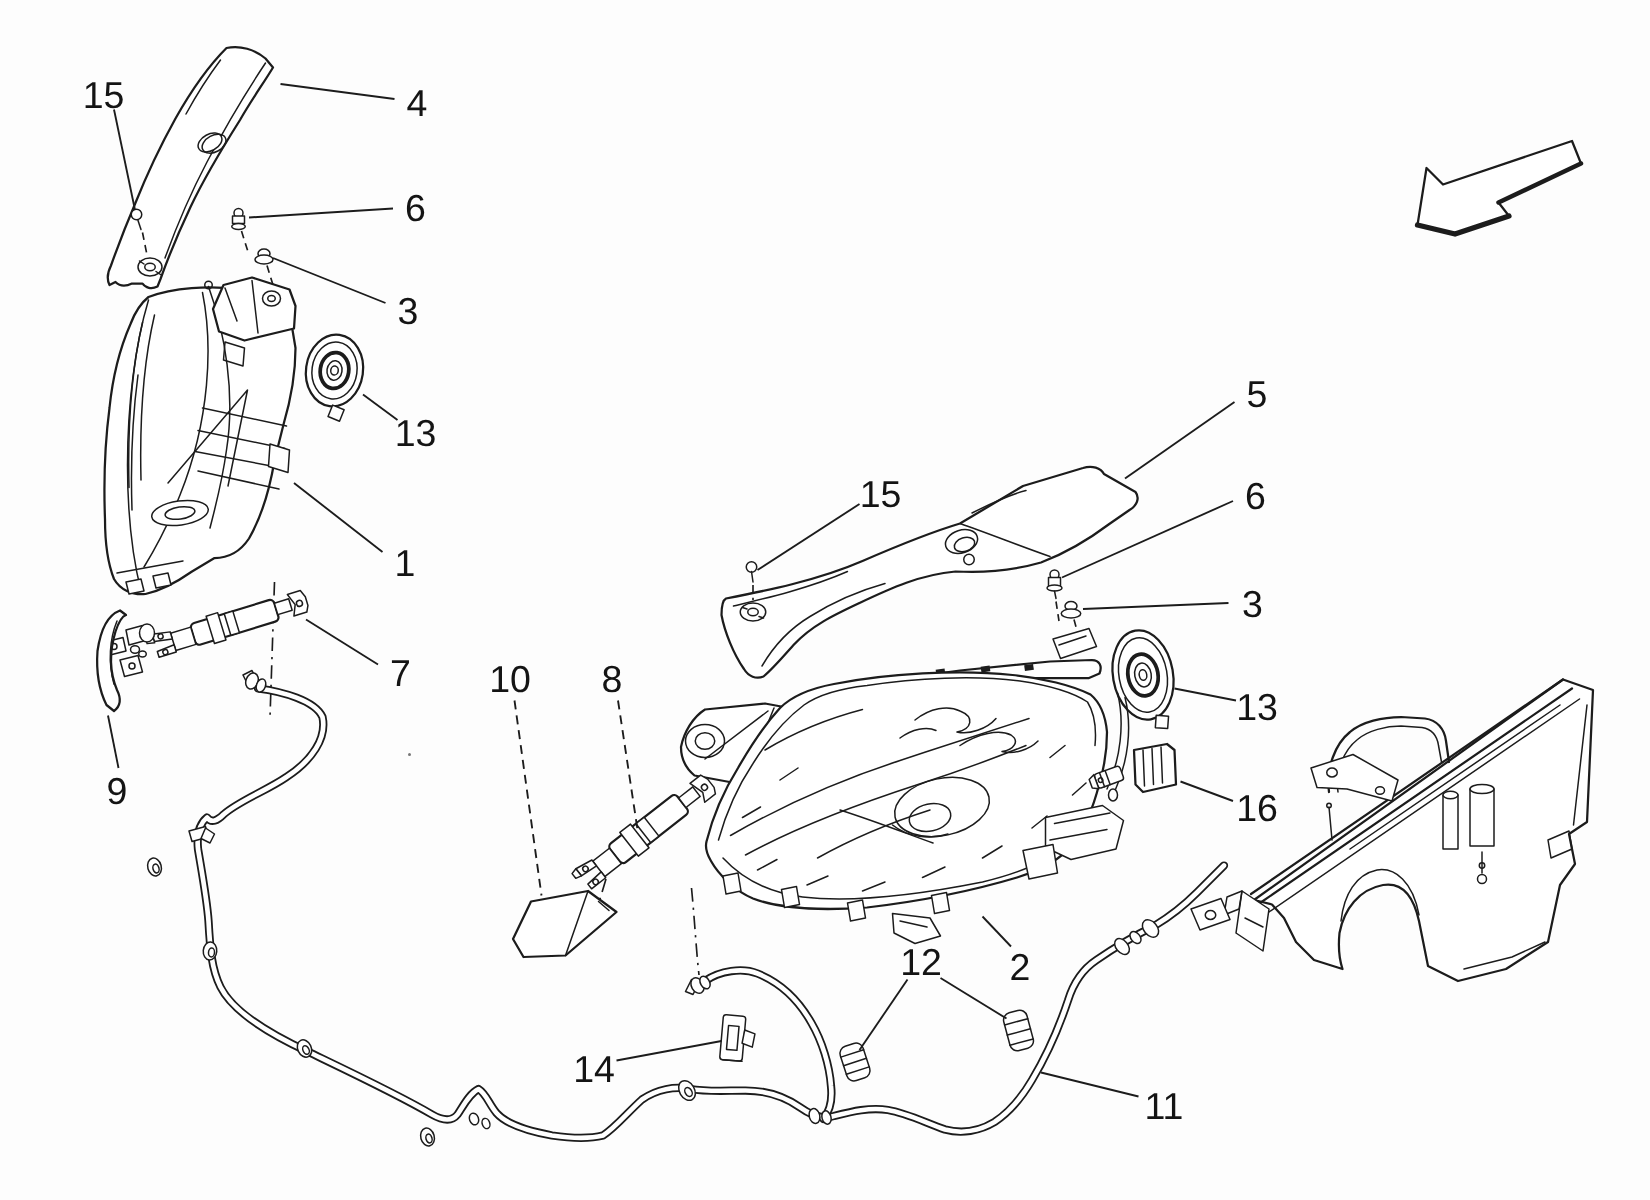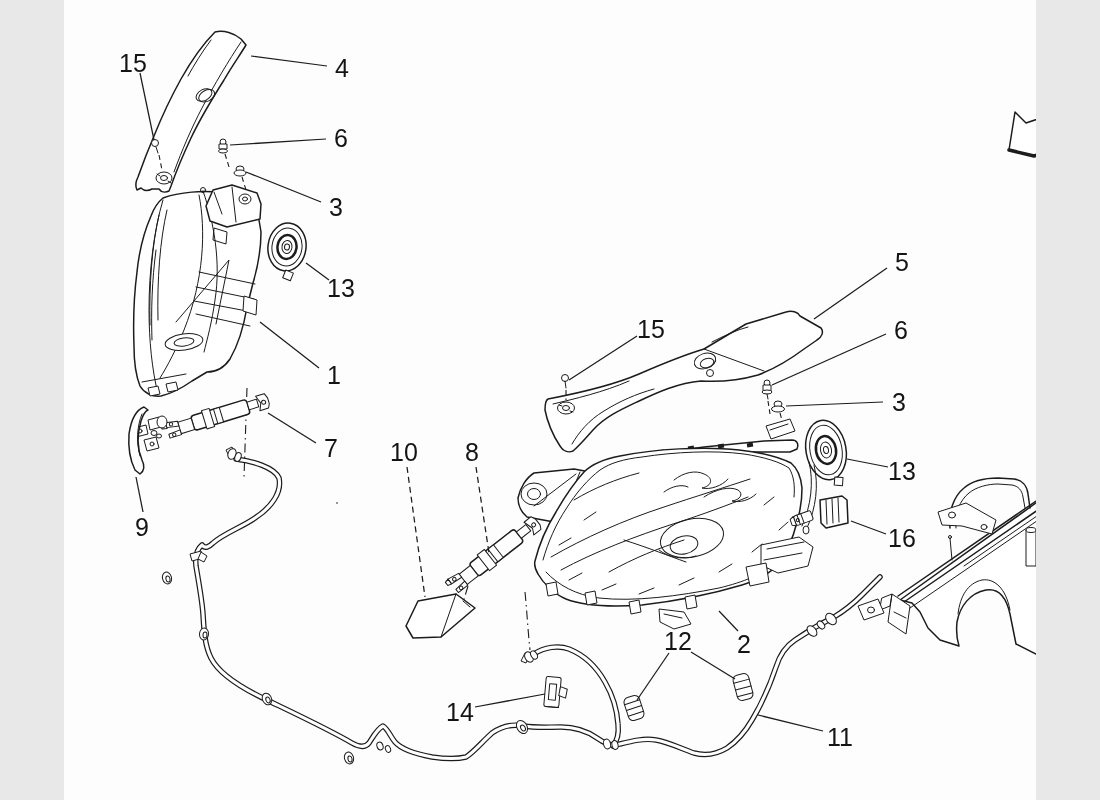--- a/index.html
+++ b/index.html
@@ -1,16 +1,16 @@
 <!DOCTYPE html>
 <html><head>
 <meta charset="utf-8">
 <style>
   html,body{margin:0;padding:0;background:#e8e8e8;font-family:"Liberation Sans",sans-serif;}
-  .stage{position:relative;width:972px;height:800px;background:#fdfdfd;overflow:hidden;margin:0 auto;}
+  .stage{position:relative;width:1100px;height:800px;background:#fdfdfd;overflow:hidden;margin:0 auto;}
   svg{position:absolute;left:0;top:0;}
   .ln{fill:none;stroke:#1c1c1c;stroke-width:1.5;stroke-linecap:round;stroke-linejoin:round;}
   .ln2{fill:none;stroke:#1c1c1c;stroke-width:1;stroke-linecap:round;stroke-linejoin:round;}
   .fw{fill:#ffffff;stroke:#1c1c1c;stroke-width:1.5;stroke-linejoin:round;}
   .fw2{fill:#ffffff;stroke:#1c1c1c;stroke-width:1;stroke-linejoin:round;}
   .dk{fill:#1c1c1c;stroke:none;}
   .dash{fill:none;stroke:#1c1c1c;stroke-width:1.1;stroke-dasharray:5 3.5;}
   .dashdot{fill:none;stroke:#1c1c1c;stroke-width:1.1;stroke-dasharray:9 4 1.5 4;}
   .hoseO{fill:none;stroke:#1c1c1c;stroke-width:5.5;stroke-linecap:round;stroke-linejoin:round;}
   .hoseI{fill:none;stroke:#ffffff;stroke-width:3.1;stroke-linecap:round;stroke-linejoin:round;}

